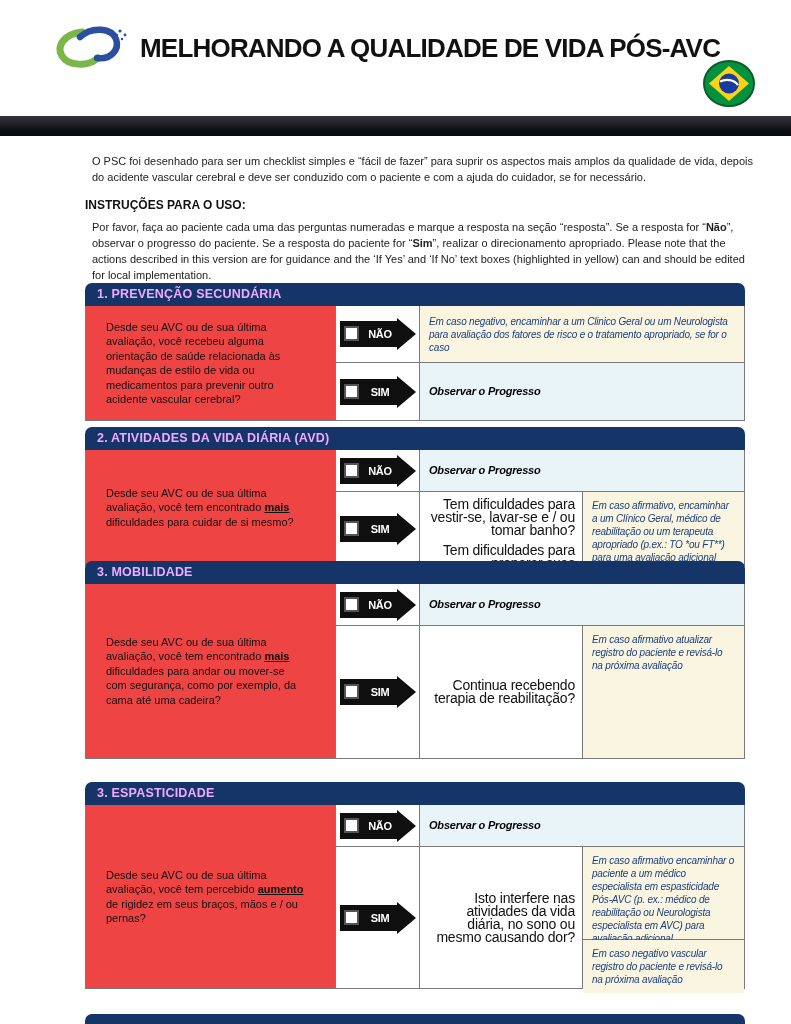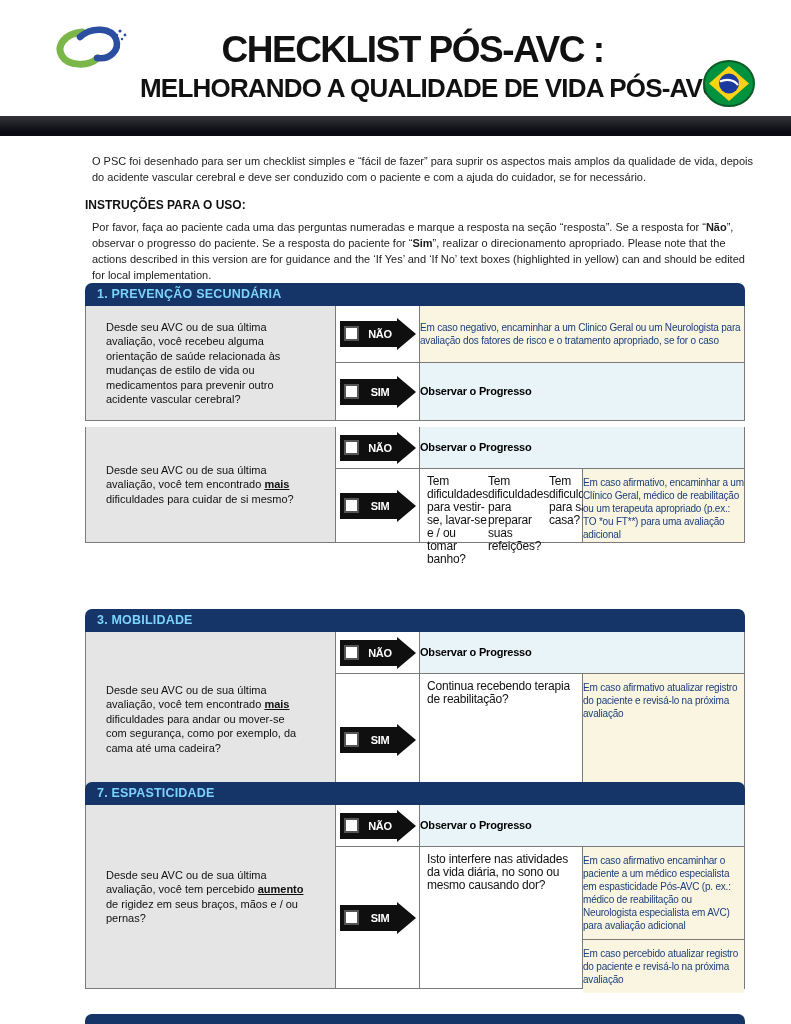--- a/index.html
+++ b/index.html
@@ -18,41 +18,41 @@
   .band { position:absolute; left:0; top:116px; width:791px; height:20px;
           background:linear-gradient(180deg,#34343a 0%,#0a0a12 80%); }
   
   .intro { position:absolute; left:85px; top:146px; width:675px; }
   .intro p { margin:7px; font-size:11px; line-height:16px; color:#222; }
   .intro h3 { margin:13px 0 5px 0; font-size:12px; color:#111; }
   .b { font-weight:bold; }
   .bu { font-weight:bold; text-decoration:underline; }
   
   .sec { position:absolute; left:85px; width:660px; }
-  #sec1 { top:283px; } #sec2 { top:427px; } #sec3 { top:609px; } #sec4 { top:782px; }
-  .sec-bar { height:23px; background:#153468; border-radius:7px 7px 0 0; color:#7dd3fc;
+  #sec1 { top:283px; } #sec2 { top:427px; } #sec3 { top:561px; } #sec4 { top:782px; }
+  .sec-bar { height:23px; background:#153468; border-radius:7px 7px 0 0; color:#f0abfc;
              font-weight:bold; font-size:12.5px; line-height:23px; padding-left:12px;
              box-sizing:border-box; letter-spacing:0.2px; }
   .tbl { display:flex; border:1px solid #7a7a7a; border-top:none; background:#fff; box-sizing:border-box; }
-  .qcell { width:250px; min-width:250px; background:#e5e5e5; border-right:1px solid #7a7a7a;
+  .qcell { width:250px; min-width:250px; background:#ef4444; border-right:1px solid #7a7a7a;
            padding:8px 28px 8px 20px; font-size:11px; line-height:14.5px; color:#111;
            display:flex; align-items:center; box-sizing:border-box; }
   .rows { flex:1; display:flex; flex-direction:column; }
   .row { display:flex; border-bottom:1px solid #7a7a7a; box-sizing:border-box; }
   .row:last-child { border-bottom:none; }
   .acell { width:84px; min-width:84px; display:flex; align-items:center; justify-content:center;
            border-right:1px solid #7a7a7a; background:#fff; box-sizing:border-box; }
   .mid { width:163px; min-width:163px; border-right:1px solid #7a7a7a; padding:6px 7px;
-         font-size:12px; line-height:13px; letter-spacing:-0.2px; color:#111;
-         box-sizing:border-box; background:#fff; display:flex; flex-direction:row; }
+         font-size:14px; line-height:13px; letter-spacing:-0.2px; color:#111;
+         box-sizing:border-box; background:#fff; display:flex; flex-direction:column;text-align:right; }
   .mid.center { justify-content:center; }
   .mid p { margin:0 0 7px 0; }
   .mid p:last-child { margin-bottom:0; }
-  .action { flex:1; padding:7px 0; font-size:10px; line-height:13px; letter-spacing:-0.2px;
-            box-sizing:border-box; display:flex; }
+  .action { flex:1; padding:7px 9px; font-size:10px; line-height:13px; letter-spacing:-0.2px;
+            box-sizing:border-box; display:flex;font-style:italic; }
   .cream { background:#faf5e0; color:#1b3f7e; align-items:flex-start; }
   .blue  { background:#e9f4f9; color:#000; align-items:center; }
   .vcenter { align-items:center; }
   .obs { font-weight:bold; font-size:11px; color:#000; }
   .stack { flex:1; display:flex; flex-direction:column; }
   .stack .action { flex:none; border-bottom:1px solid #7a7a7a; }
   .stack .action:last-child { border-bottom:none; flex:1; }
   
   .badge { position:relative; width:76px; height:26px; flex:none; }
   .badge-body { position:absolute; left:0; top:0; width:57px; height:26px; background:#0f0f0f; }
@@ -75,21 +75,20 @@
     <path d="M34,10 C16,12 8,24 14,34 C20,44 40,45 50,36" fill="none" stroke="#7ab648" stroke-width="7" stroke-linecap="round"></path>
     <path d="M32,15 C44,4 64,6 68,17 C72,28 62,38 49,36" fill="none" stroke="#2b4ea0" stroke-width="6.5" stroke-linecap="round"></path>
     <circle cx="72" cy="9" r="1.6" fill="#2b4ea0"></circle>
       <circle cx="77" cy="13" r="1.4" fill="#2b4ea0"></circle>
     <circle cx="74" cy="17" r="1.2" fill="#2b4ea0"></circle>
       <circle cx="69" cy="13" r="1.2" fill="#2b4ea0"></circle>
   </svg>
 </div>
 
 <div class="titles">
-  <div class="title-1">CHECKLIST PÓS-AVC :</div>
   <div class="title-2">MELHORANDO A QUALIDADE DE VIDA PÓS-AVC</div>
 </div>
 
 <div class="flag">
   <svg width="52" height="47" viewBox="0 0 52 47">
     <ellipse cx="26" cy="23.5" rx="25" ry="22.5" fill="#00923f" stroke="#0b5c26" stroke-width="2"></ellipse>
     <polygon points="26,6 46,23.5 26,41 6,23.5" fill="#fcd116"></polygon>
     <circle cx="26" cy="23.5" r="10" fill="#1b3a9e"></circle>
     <path d="M17,21.5 C23,18.5 31,19.5 35,25" stroke="#ffffff" stroke-width="2.2" fill="none"></path>
   </svg>
@@ -132,20 +131,21 @@
         </div>
         <div class="action blue">
           <span class="obs">Observar o Progresso</span>
         </div>
       </div>
     </div>
   </div>
 </div>
 
 <div class="sec" id="sec2">
+  <div class="sec-bar">2. ATIVIDADES DA VIDA DIÁRIA (AVD)</div>
   <div class="tbl">
     <div class="qcell">
       <p style="margin:0"><span>Desde seu AVC ou de sua última avaliação, você tem encontrado </span><span class="bu">mais</span><span> dificuldades para cuidar de si mesmo?</span></p>
     </div>
     <div class="rows">
       <div class="row" style="height:42px">
         <div class="acell">
           <div class="badge">
             <span class="badge-body"></span>
             <span class="badge-head"></span>
@@ -211,21 +211,21 @@
         </div>
         <div class="stack">
           <div class="action cream" style="height:82px">Em caso afirmativo atualizar registro do paciente e revisá-lo na próxima avaliação</div>
         </div>
       </div>
     </div>
   </div>
 </div>
 
 <div class="sec" id="sec4">
-  <div class="sec-bar">7. ESPASTICIDADE</div>
+  <div class="sec-bar">3. ESPASTICIDADE</div>
   <div class="tbl">
     <div class="qcell">
       <p style="margin:0"><span>Desde seu AVC ou de sua última avaliação, você tem percebido </span><span class="bu">aumento</span><span> de rigidez em seus braços, mãos e / ou pernas?</span></p>
     </div>
     <div class="rows">
       <div class="row" style="height:42px">
         <div class="acell">
           <div class="badge">
             <span class="badge-body"></span>
             <span class="badge-head"></span>
@@ -244,20 +244,20 @@
             <span class="badge-head"></span>
             <span class="badge-check"></span>
             <span class="badge-label">SIM</span>
           </div>
         </div>
         <div class="mid center">
           <p>Isto interfere nas atividades da vida diária, no sono ou mesmo causando dor?</p>
         </div>
         <div class="stack">
           <div class="action cream" style="height:93px">Em caso afirmativo encaminhar o paciente a um médico especialista em espasticidade Pós-AVC (p. ex.: médico de reabilitação ou Neurologista especialista em AVC) para avaliação adicional</div>
-          <div class="action cream">Em caso percebido atualizar registro do paciente e revisá-lo na próxima avaliação</div>
+          <div class="action cream">Em caso negativo vascular registro do paciente e revisá-lo na próxima avaliação</div>
         </div>
       </div>
     </div>
   </div>
 </div>
 
 <div class="next-bar"></div>
 
 </body></html>

